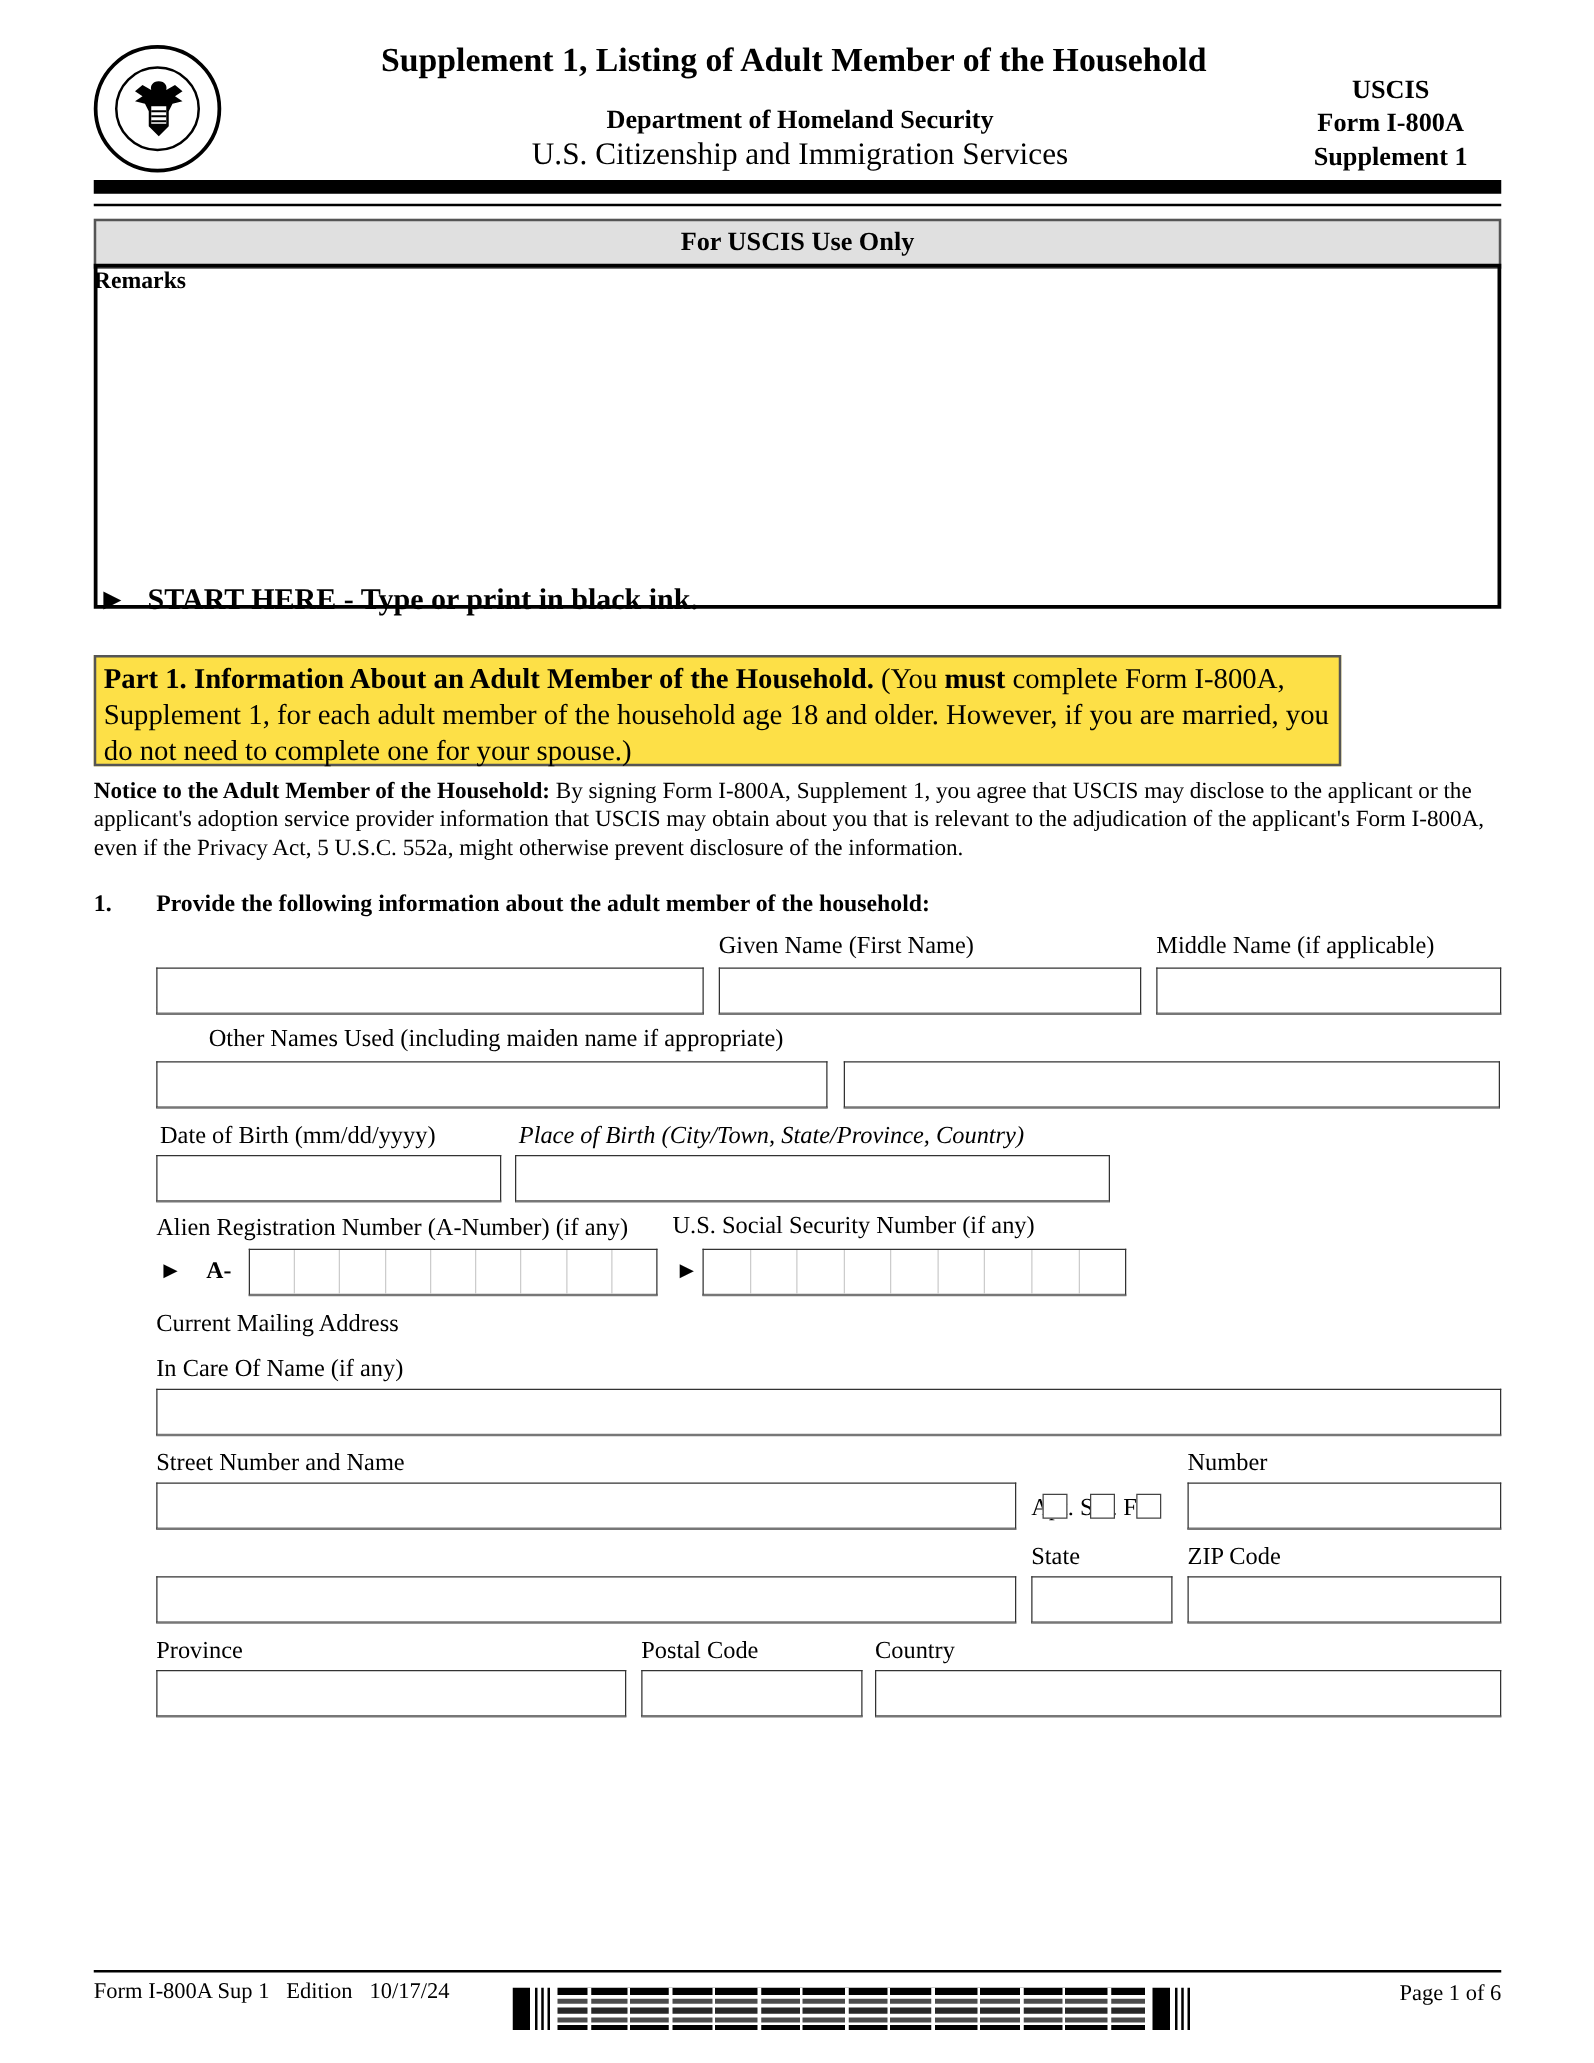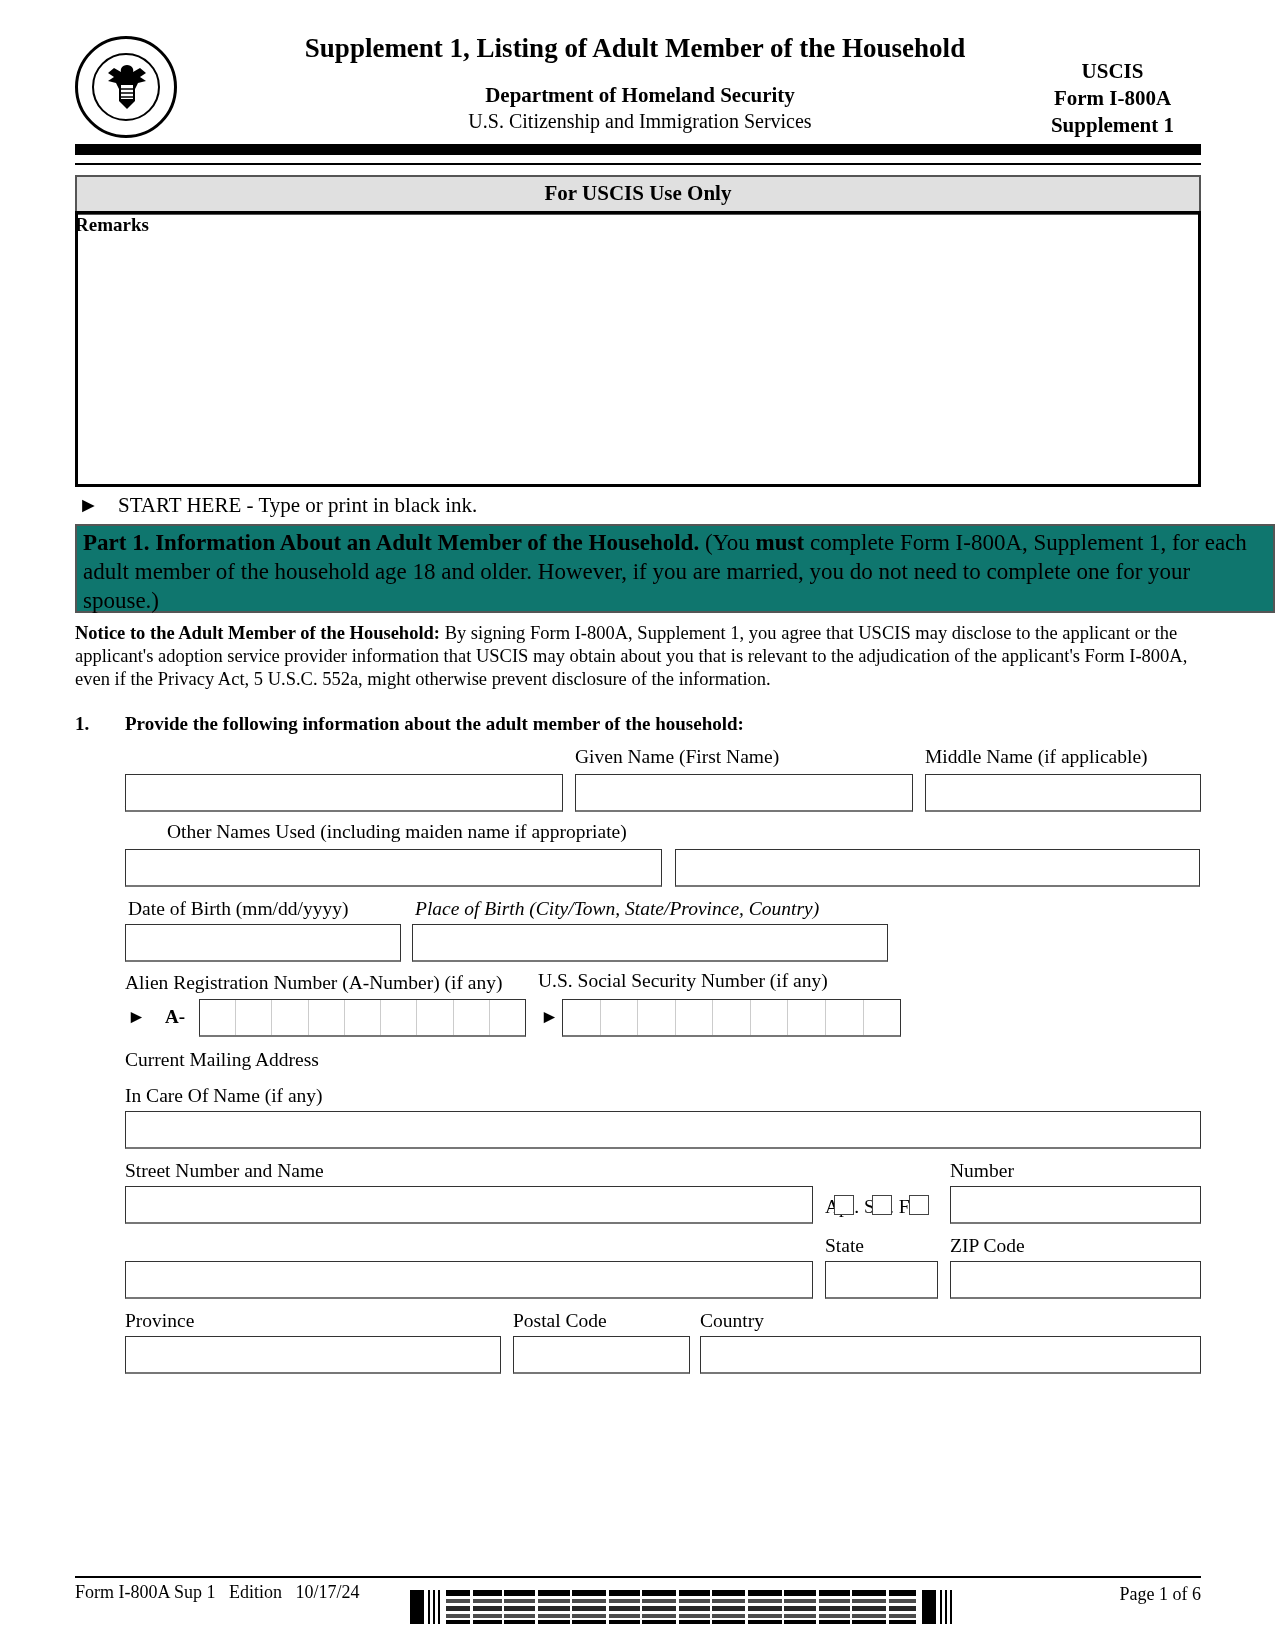--- a/index.html
+++ b/index.html
@@ -3,30 +3,30 @@
 <meta charset="utf-8">
 <style>
   html,body{margin:0;padding:0;background:#fff;}
   body{width:1275px;height:1650px;position:relative;overflow:hidden;font-family:"Liberation Serif","DejaVu Serif",serif;color:#000;}
   .abs{position:absolute;}
   .seal{left:75px;top:36px;width:102px;height:102px;border-radius:50%;border:3px solid #000;box-sizing:border-box;}
   .seal .inner{position:absolute;left:14px;top:14px;width:68px;height:68px;border-radius:50%;border:2px solid #000;box-sizing:border-box;}
   .seal .eagle{position:absolute;left:24px;top:20px;width:50px;height:56px;}
   .title{left:260px;top:33px;width:750px;text-align:center;font-size:27px;font-weight:bold;}
   .dept{left:400px;top:83px;width:480px;text-align:center;font-size:21px;font-weight:bold;}
-  .agency{left:400px;top:110px;width:480px;text-align:center;font-size:20px;}
+  .agency{left:400px;top:110px;width:480px;text-align:center;font-size:25px;}
   .formid{left:1020px;top:58px;width:185px;text-align:center;font-size:21px;font-weight:bold;line-height:27px;}
   .thickrule{left:75px;top:144px;width:1126px;height:11px;background:#000;}
   .thinrule{left:75px;top:163px;width:1126px;height:2px;background:#000;}
   .useonly{left:75px;top:175px;width:1126px;height:40px;background:#e0e0e0;border:2px solid #555;box-sizing:border-box;text-align:center;font-size:21px;font-weight:bold;line-height:32px;}
   .remarks{left:75px;top:211px;width:1126px;height:276px;border:3px solid #000;box-sizing:border-box;}
   .remarks-label{left:75px;top:214px;width:1220px;font-size:19px;font-weight:bold;}
-  .start{left:78px;top:493px;font-size:21px;font-weight:normal;}
+  .start{left:78px;top:467px;font-size:24px;font-weight:bold;}
   .start .arrow{display:inline-block;width:40px;}
-  .part1{left:75px;top:524px;width:1200px;height:89px;background:#0f766e;border:2px solid #555;box-sizing:border-box;padding:2px 6px;font-size:23px;line-height:29px;}
+  .part1{left:75px;top:524px;width:998px;height:89px;background:#fde047;border:2px solid #555;box-sizing:border-box;padding:2px 6px;font-size:23px;line-height:29px;}
   .notice{left:75px;top:622px;width:1130px;font-size:18.5px;line-height:23px;}
   .item1{left:75px;top:713px;font-size:19px;font-weight:bold;}
   .item1 .num{display:inline-block;width:50px;}
   .lbl{font-size:19.5px;white-space:nowrap;}
   .box{border:1.5px solid #333;border-bottom:2.5px solid #777;box-sizing:border-box;background:#fff;}
   .cells{display:flex;}
   .cells .cell{flex:1;border-right:1px solid #ccc;height:100%;}
   .cells .cell:last-child{border-right:none;}
   .arrow-sm{font-size:19px;}
   .chk{width:20px;height:20px;border:1.5px solid #444;box-sizing:border-box;background:#fff;}

